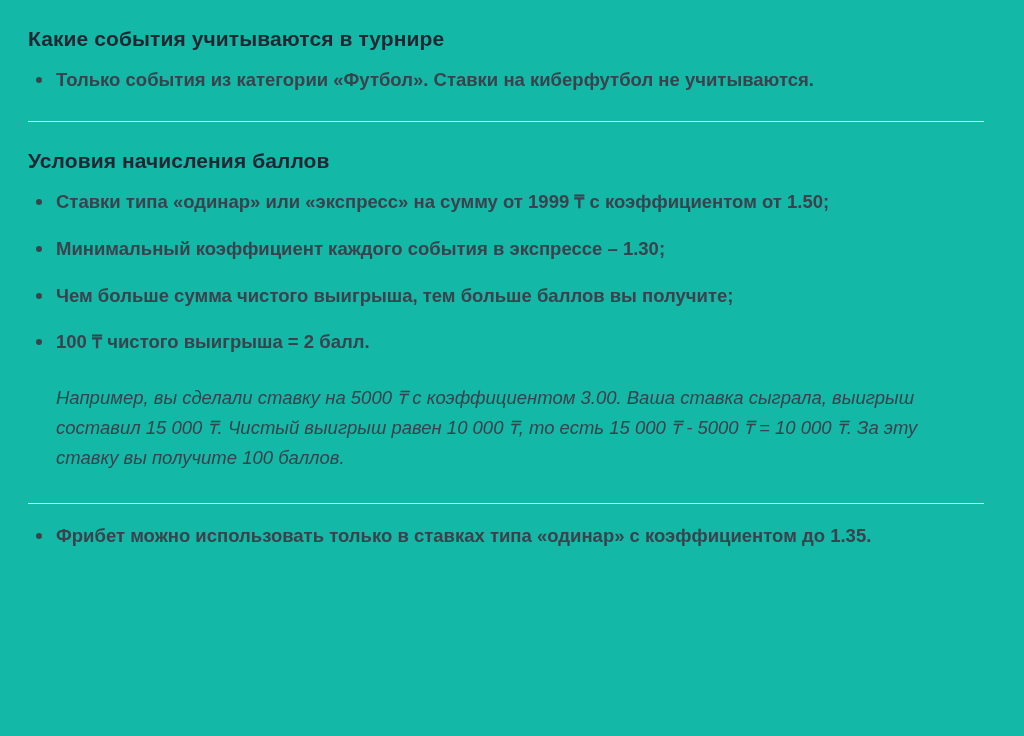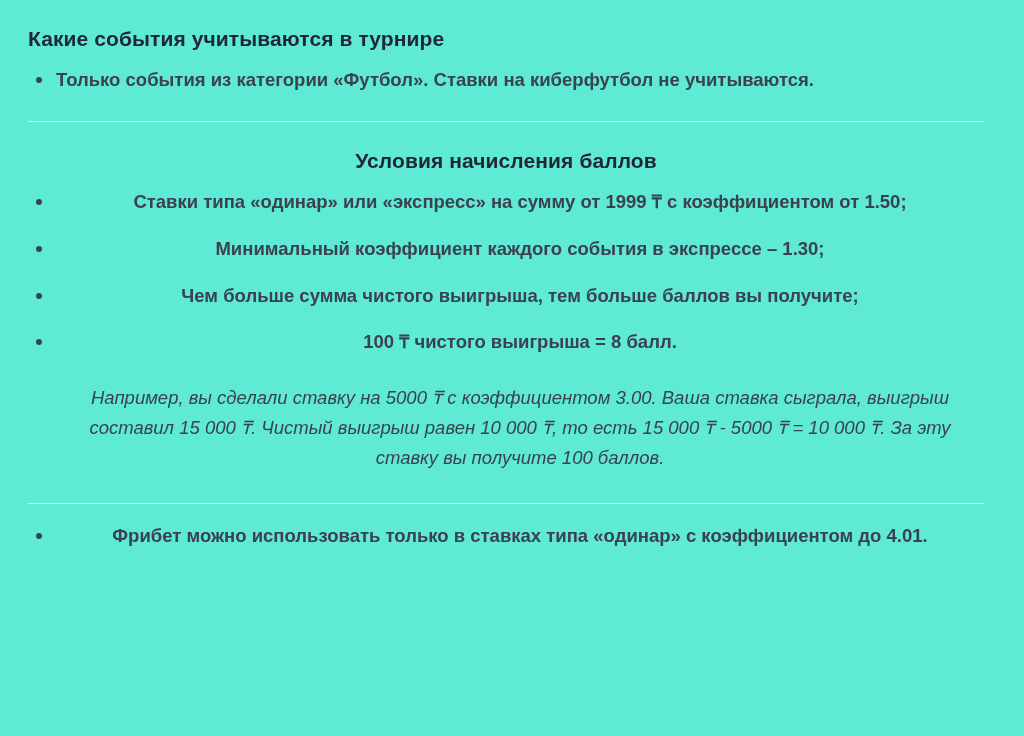--- a/index.html
+++ b/index.html
@@ -13,33 +13,32 @@
     font-family: "Liberation Sans", sans-serif;
     color: #2b3340;
     -webkit-font-smoothing: antialiased;
   }
 
   .page {
     box-sizing: border-box;
     width: 1024px;
     height: 736px;
     padding: 18px 40px 0 28px;
-    background: #5eead4;
+    background: #14b8a6;
     overflow: hidden;
   }
 
   .section {
     padding-bottom: 6px;
   }
 
   .section + .section {
     border-top: 1px solid #e3e6ea;
     padding-top: 18px;
     margin-top: 14px;
-    text-align: center;
   }
 
   .section-title {
     font-size: 21px;
     font-weight: bold;
     color: #1f2733;
     letter-spacing: 0.1px;
     margin: 8px 0 14px 0;
     line-height: 1.25;
   }
@@ -99,24 +98,24 @@
       <li>Только события из категории «Футбол». Ставки на киберфутбол не учитываются.</li>
     </ul>
   </div>
 
   <div class="section">
     <h2 class="section-title">Условия начисления баллов</h2>
     <ul class="bullet-list tight">
       <li>Ставки типа «одинар» или «экспресс» на сумму от 1999 ₸ с коэффициентом от 1.50;</li>
       <li>Минимальный коэффициент каждого события в экспрессе – 1.30;</li>
       <li>Чем больше сумма чистого выигрыша, тем больше баллов вы получите;</li>
-      <li>100 ₸ чистого выигрыша = 8 балл.</li>
+      <li>100 ₸ чистого выигрыша = 2 балл.</li>
     </ul>
     <p class="note-paragraph">Например, вы сделали ставку на 5000 ₸ с коэффициентом 3.00. Ваша ставка сыграла, выигрыш составил 15 000 ₸. Чистый выигрыш равен 10 000 ₸, то есть 15 000 ₸ - 5000 ₸ = 10 000 ₸. За эту ставку вы получите 100 баллов.</p>
   </div>
 
   <div class="section">
     <ul class="bullet-list">
-      <li>Фрибет можно использовать только в ставках типа «одинар» с коэффициентом до 4.01.</li>
+      <li>Фрибет можно использовать только в ставках типа «одинар» с коэффициентом до 1.35.</li>
     </ul>
   </div>
 
 </div>
 
 </body></html>

